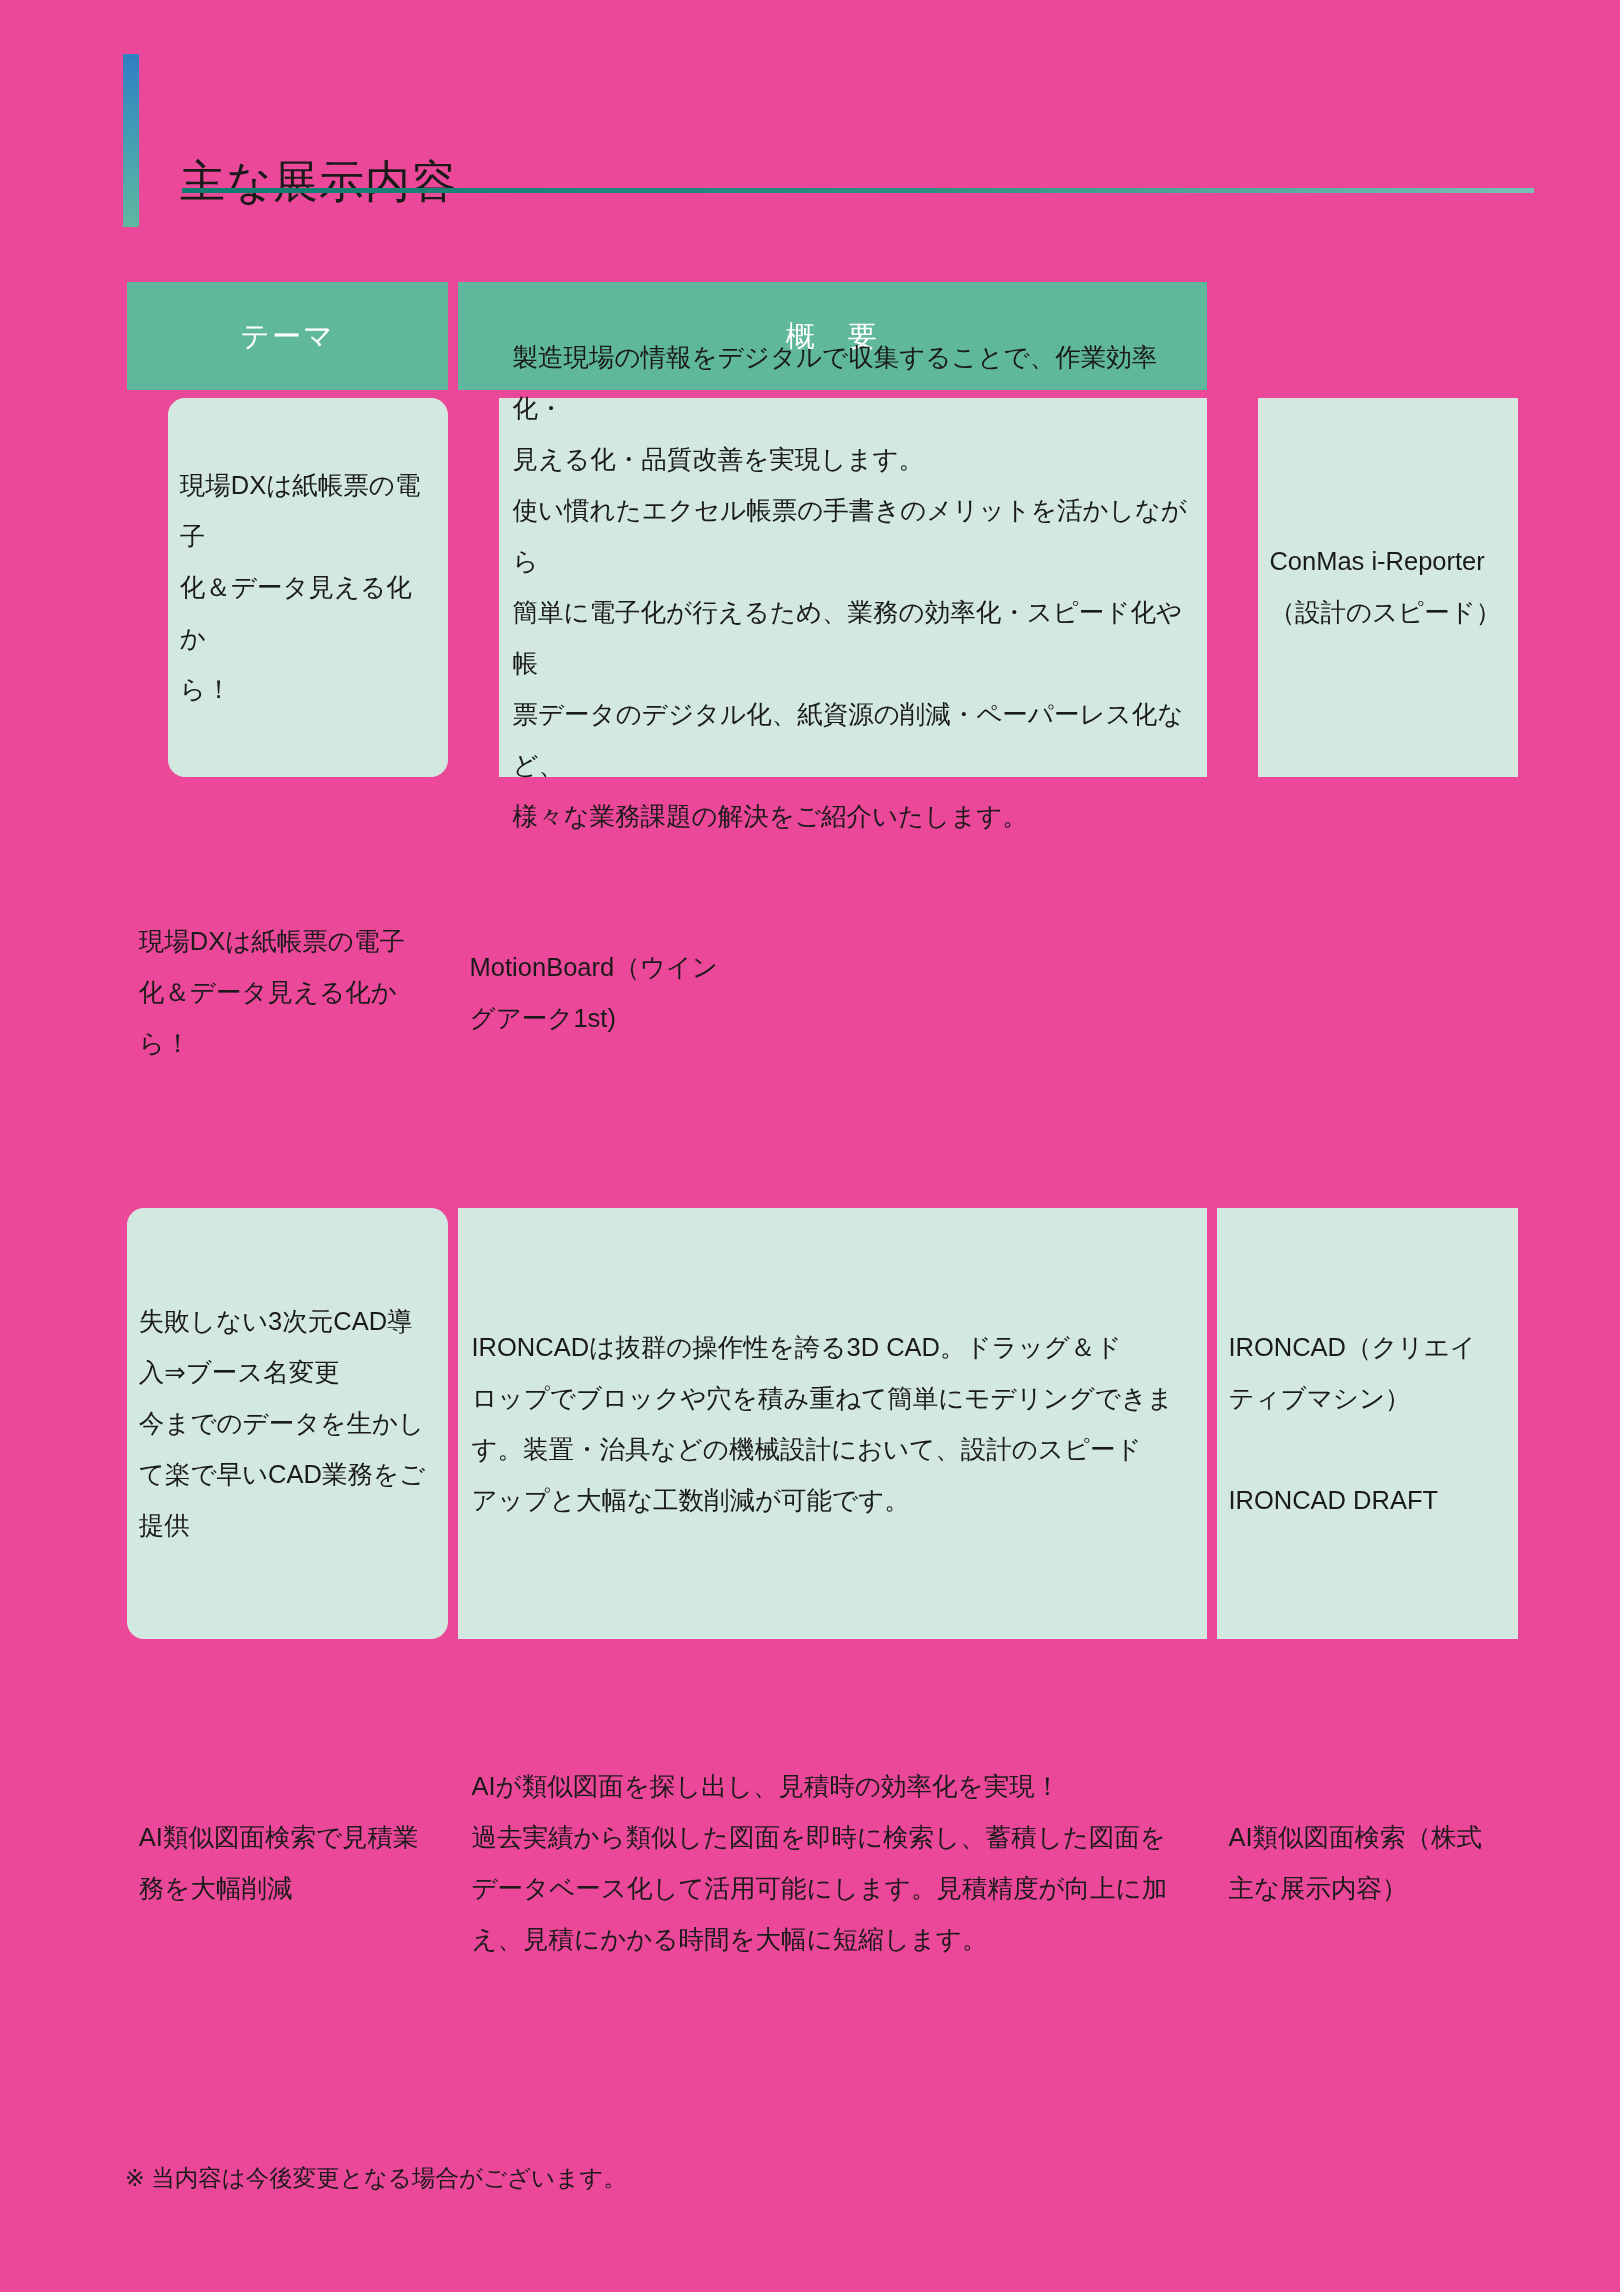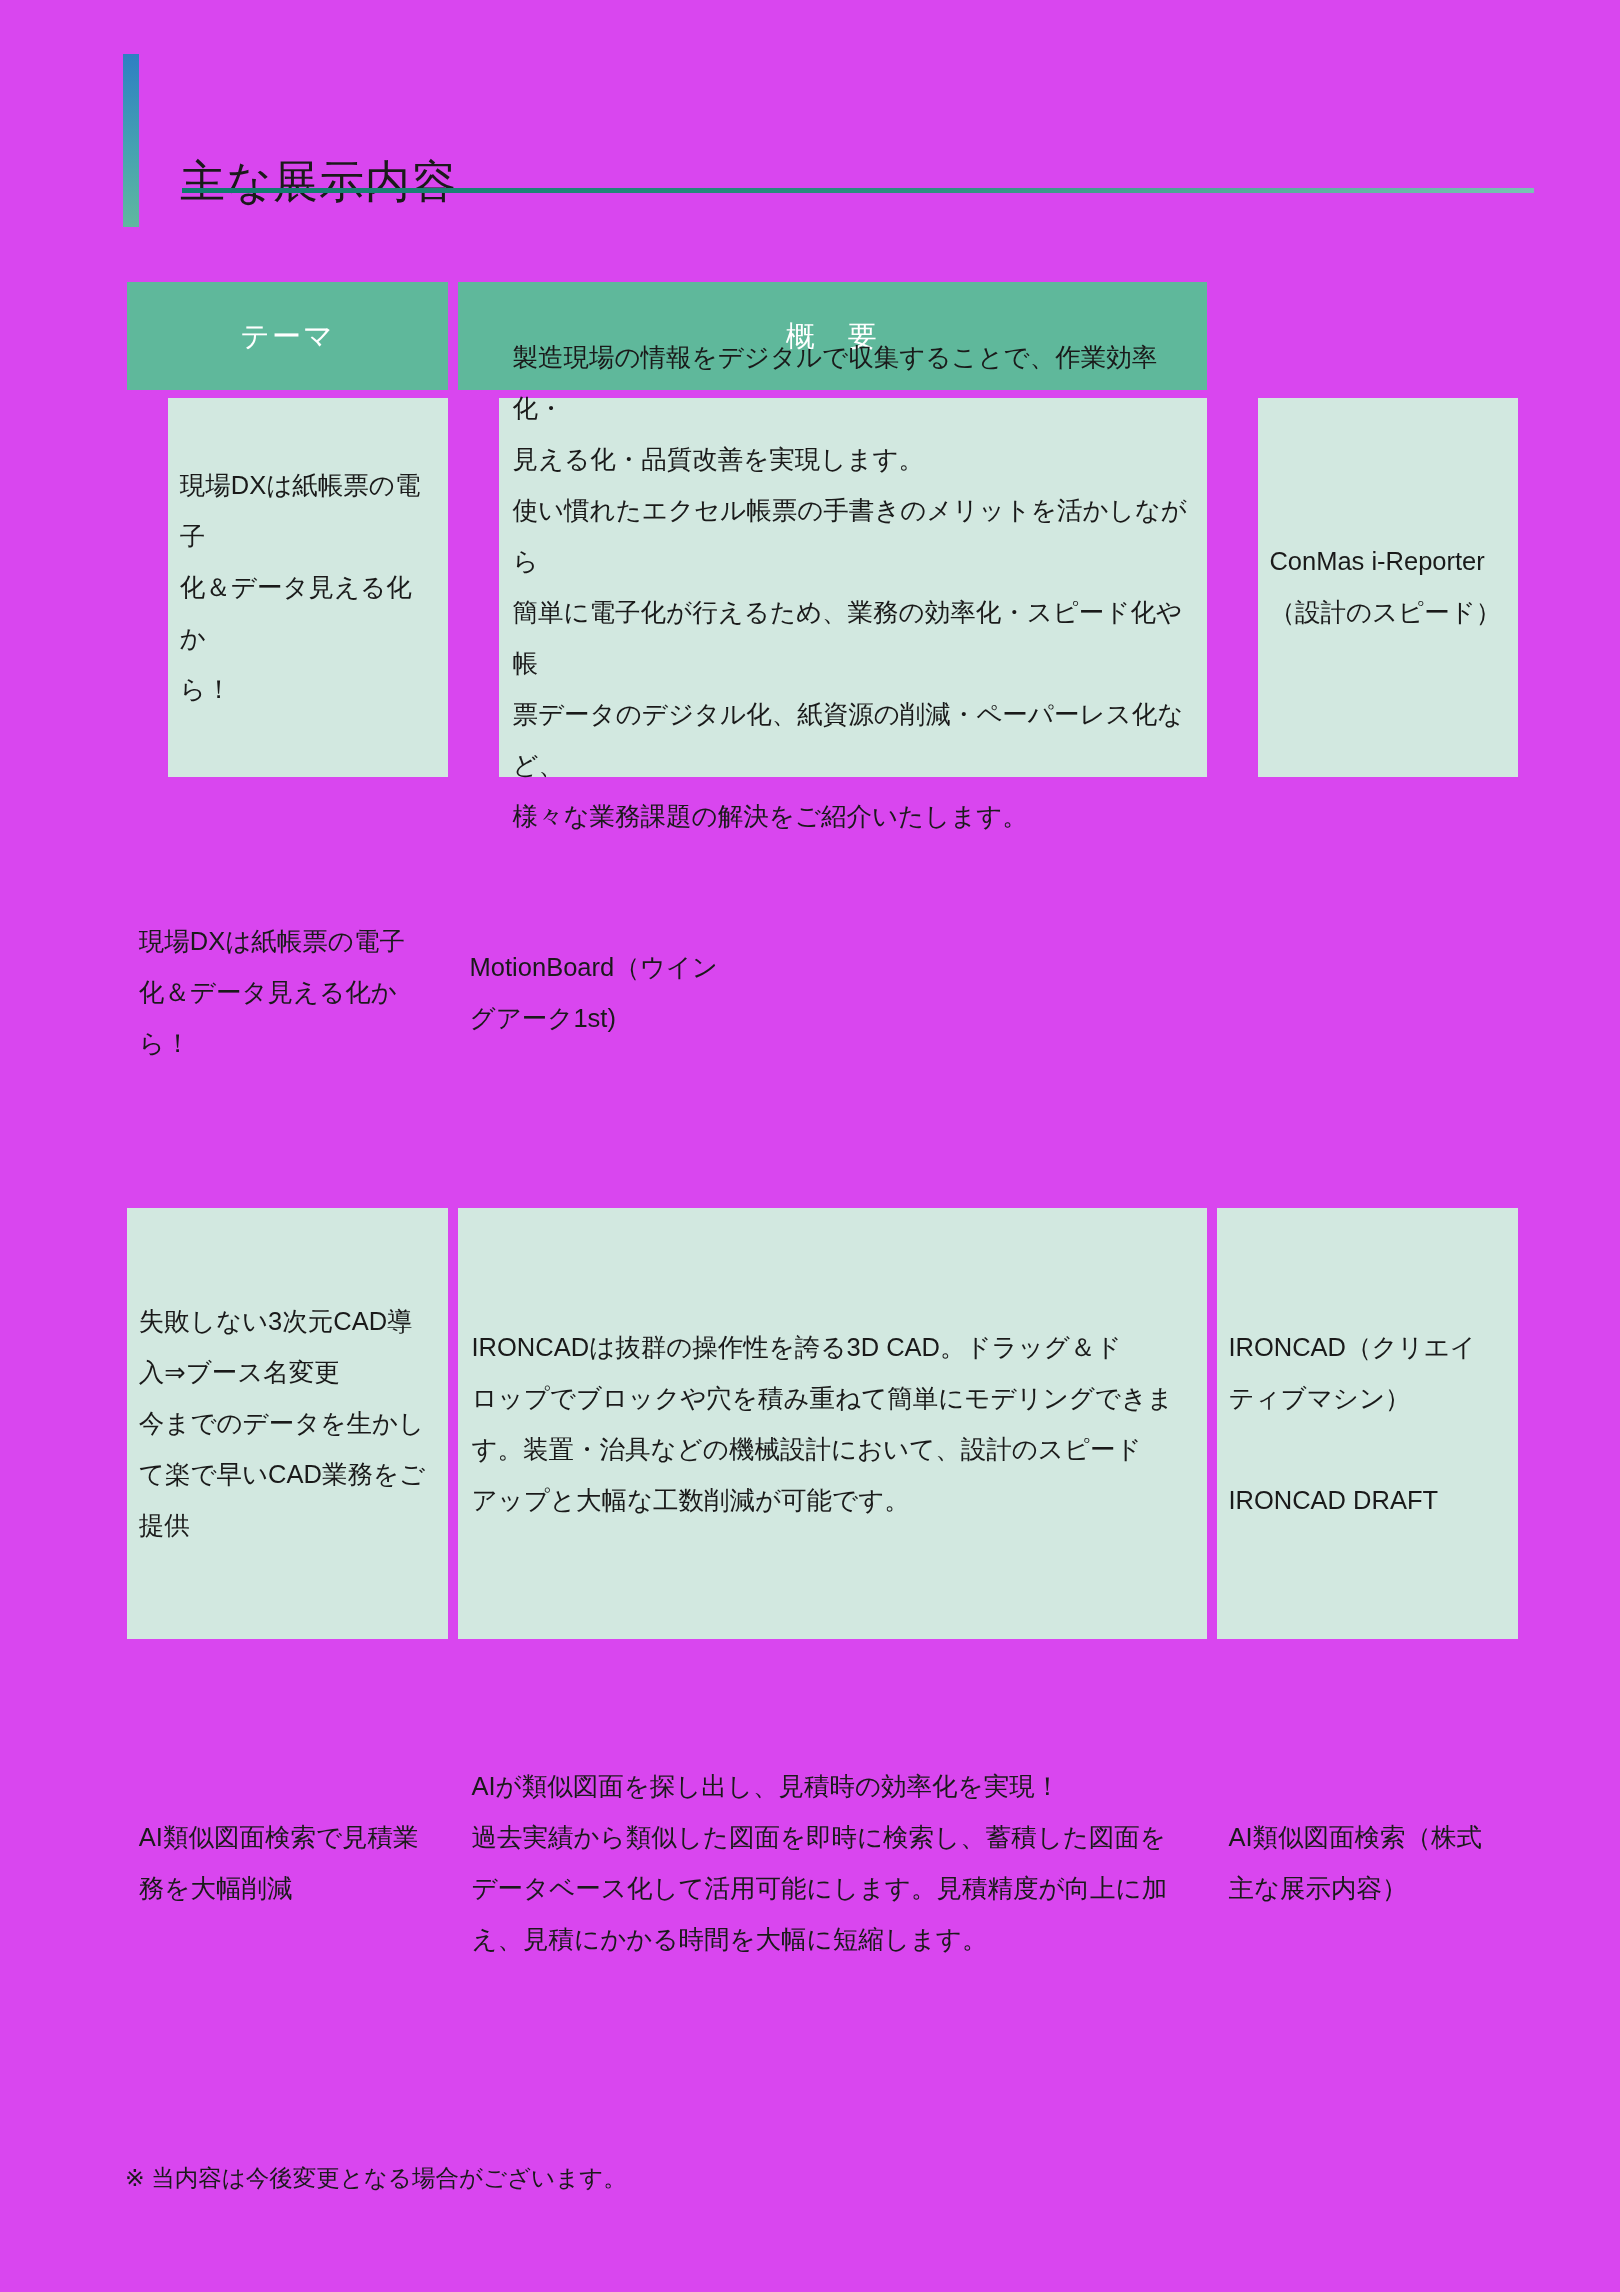--- a/index.html
+++ b/index.html
@@ -1,17 +1,17 @@
 <!DOCTYPE html>
 <html><head>
 <meta charset="utf-8">
 <style>
   html,body { margin:0; padding:0; background:#ffffff; }
   .page {
-    position:relative; width:1620px; height:2293px; background:#d946ef;
+    position:relative; width:1620px; height:2293px; background:#ec4899;
     font-family:"Liberation Sans","DejaVu Sans",sans-serif; color:#1a1a1a;
     overflow:hidden;
   }
   .accent-bar {
     position:absolute; left:123px; top:54px; width:15.7px; height:173px;
     background:linear-gradient(180deg,#2e7fc3 0%,#46a2b1 55%,#60b89f 100%);
   }
   .page-title {
     position:absolute; left:180px; top:122px; width:1176px;
     font-size:45px; line-height:59px; font-weight:400; color:#1a1a1a;
@@ -38,21 +38,21 @@
   .header-row .cell {
     background:#5fb89b; color:#ffffff; font-size:29px; line-height:35px;
     height:108px; align-items:center; justify-content:center;
     letter-spacing:2px;
   }
   .tinted .cell { background:#d2e8e0; }
   .r1 .cell { height:379px;margin-left:41px; }
   .r2 .cell { height:416px; }
   .r3 .cell { height:431px; }
   .r4 .cell { height:431px; }
-  .cell.theme    { padding:0 11.8px 0 11.8px; }
+  .cell.theme    { padding:0 11.8px 0 11.8px;border-radius:17px; }
   .cell.overview { padding:0 15.7px 0 13.7px; }
   .cell.products { padding:0 9.8px 0 11.8px; }
   .footnote {
     position:absolute; left:125px; top:2162px; width:882px;
     font-size:23.5px; line-height:33px; color:#1a1a1a;
   }
 </style>
 </head>
 <body>
 

